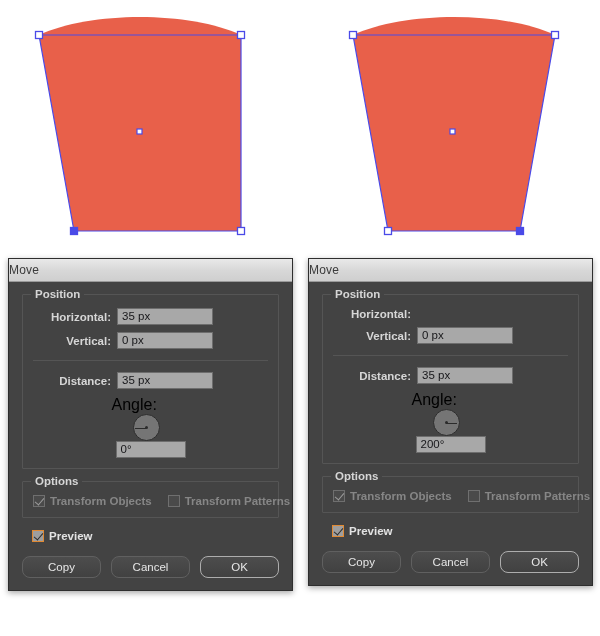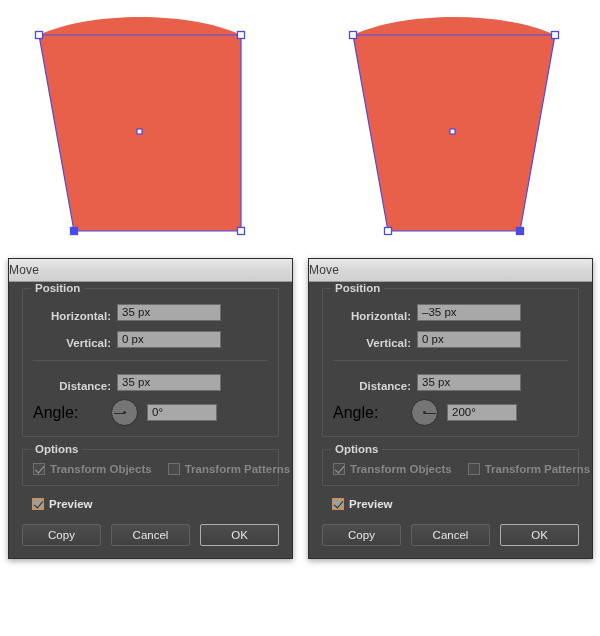--- a/index.html
+++ b/index.html
@@ -46,21 +46,21 @@
     align-items: center;
     box-sizing: border-box;
   }
   .titlebar .title {
     font-size: 12px;
     color: #3b3b3b;
     letter-spacing: .2px;
   }
 
   .dialog-body {
-    padding: 6px 13px 12px 13px;
+    padding: 12px 13px 12px 13px;
   }
 
   
   .group {
     border: 1px solid #555555;
     border-radius: 1px;
     margin-bottom: 12px;
     padding: 0 10px 10px 10px;
     position: relative;
   }
@@ -84,45 +84,44 @@
   }
   .row:last-child { margin-bottom: 0; }
   .row .lbl {
     width: 78px;
     text-align: right;
     font-size: 11.5px;
     font-weight: bold;
     color: #d6d6d6;
     padding-right: 6px;
     white-space: nowrap;
-    margin-top: 8px;
   }
   .field {
-    width: 104px;
+    width: 96px;
     height: 17px;
     background: #a8a8a8;
     border: 1px solid #6d6d6d;
     box-sizing: border-box;
     color: #17171a;
     font-size: 11.5px;
     line-height: 15px;
     padding: 0 4px;
     font-family: "Liberation Sans", sans-serif;
     white-space: nowrap;
     overflow: hidden;
   }
 
   .divider {
     height: 1px;
     background: #555555;
     margin: 11px 0 11px 0;
   }
 
   
-  .angle-row { display: flex; align-items: center; }
+  .angle-row { display: flex; align-items: center; flex-direction: column; }
   .angle-row .lbl { width: 78px; }
   .dial {
     width: 25px;
     height: 25px;
     border-radius: 50%;
     background: #757575;
     border: 1px solid #2d2d2d;
     position: relative;
     margin-right: 9px;
     flex: none;
@@ -204,21 +203,21 @@
   .btn-row {
     display: flex;
     justify-content: space-between;
   }
   .btn {
     width: 79px;
     height: 22px;
     box-sizing: border-box;
     background: linear-gradient(to bottom, #4d4d4d, #414141);
     border: 1px solid #606060;
-    border-radius: 2px;
+    border-radius: 8px;
     color: #e6e6e6;
     font-size: 11.5px;
     display: flex;
     align-items: center;
     justify-content: center;
     font-family: "Liberation Sans", sans-serif;
   }
   .btn.default {
     border: 1px solid #adadad;
   }
@@ -330,21 +329,20 @@
   </div>
 
   <div class="dialog-body">
 
     <div class="group">
       <span class="legend">Position</span>
       <div class="group-inner">
 
         <div class="row">
           <span class="lbl">Horizontal:</span>
-          <div class="field">–35 px</div>
         </div>
 
         <div class="row">
           <span class="lbl">Vertical:</span>
           <div class="field">0 px</div>
         </div>
 
         <div class="divider"></div>
 
         <div class="row">

